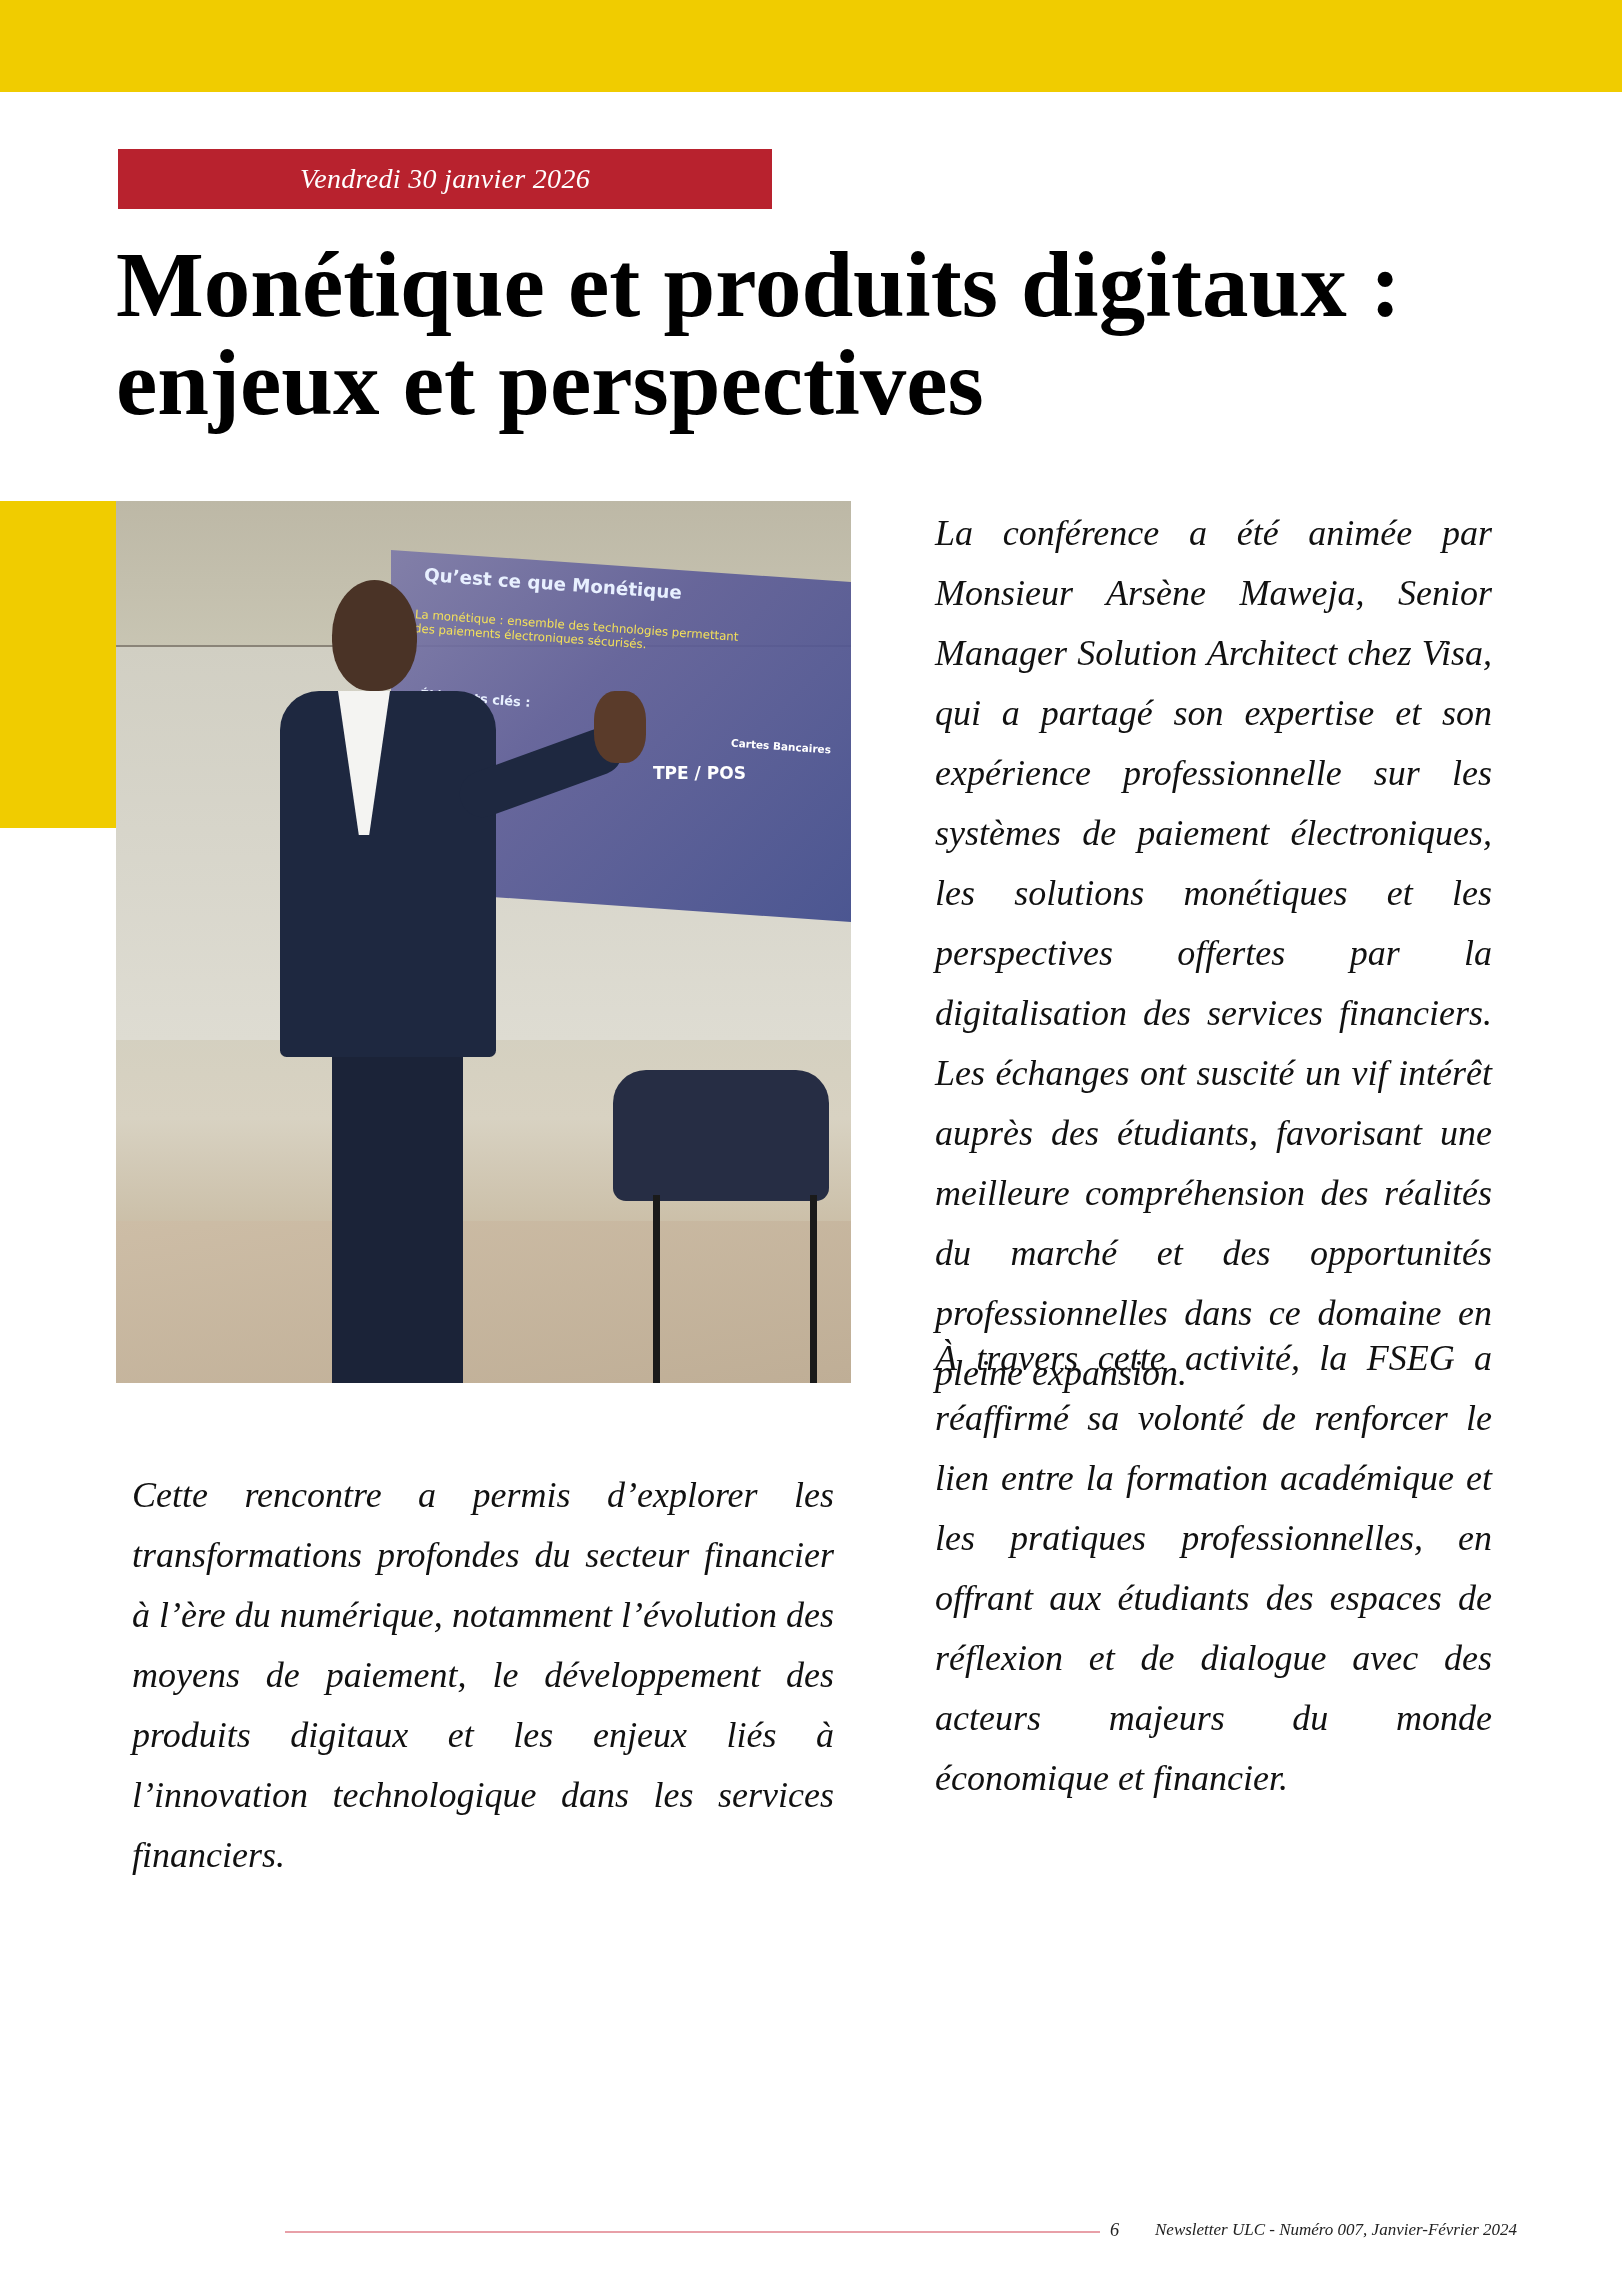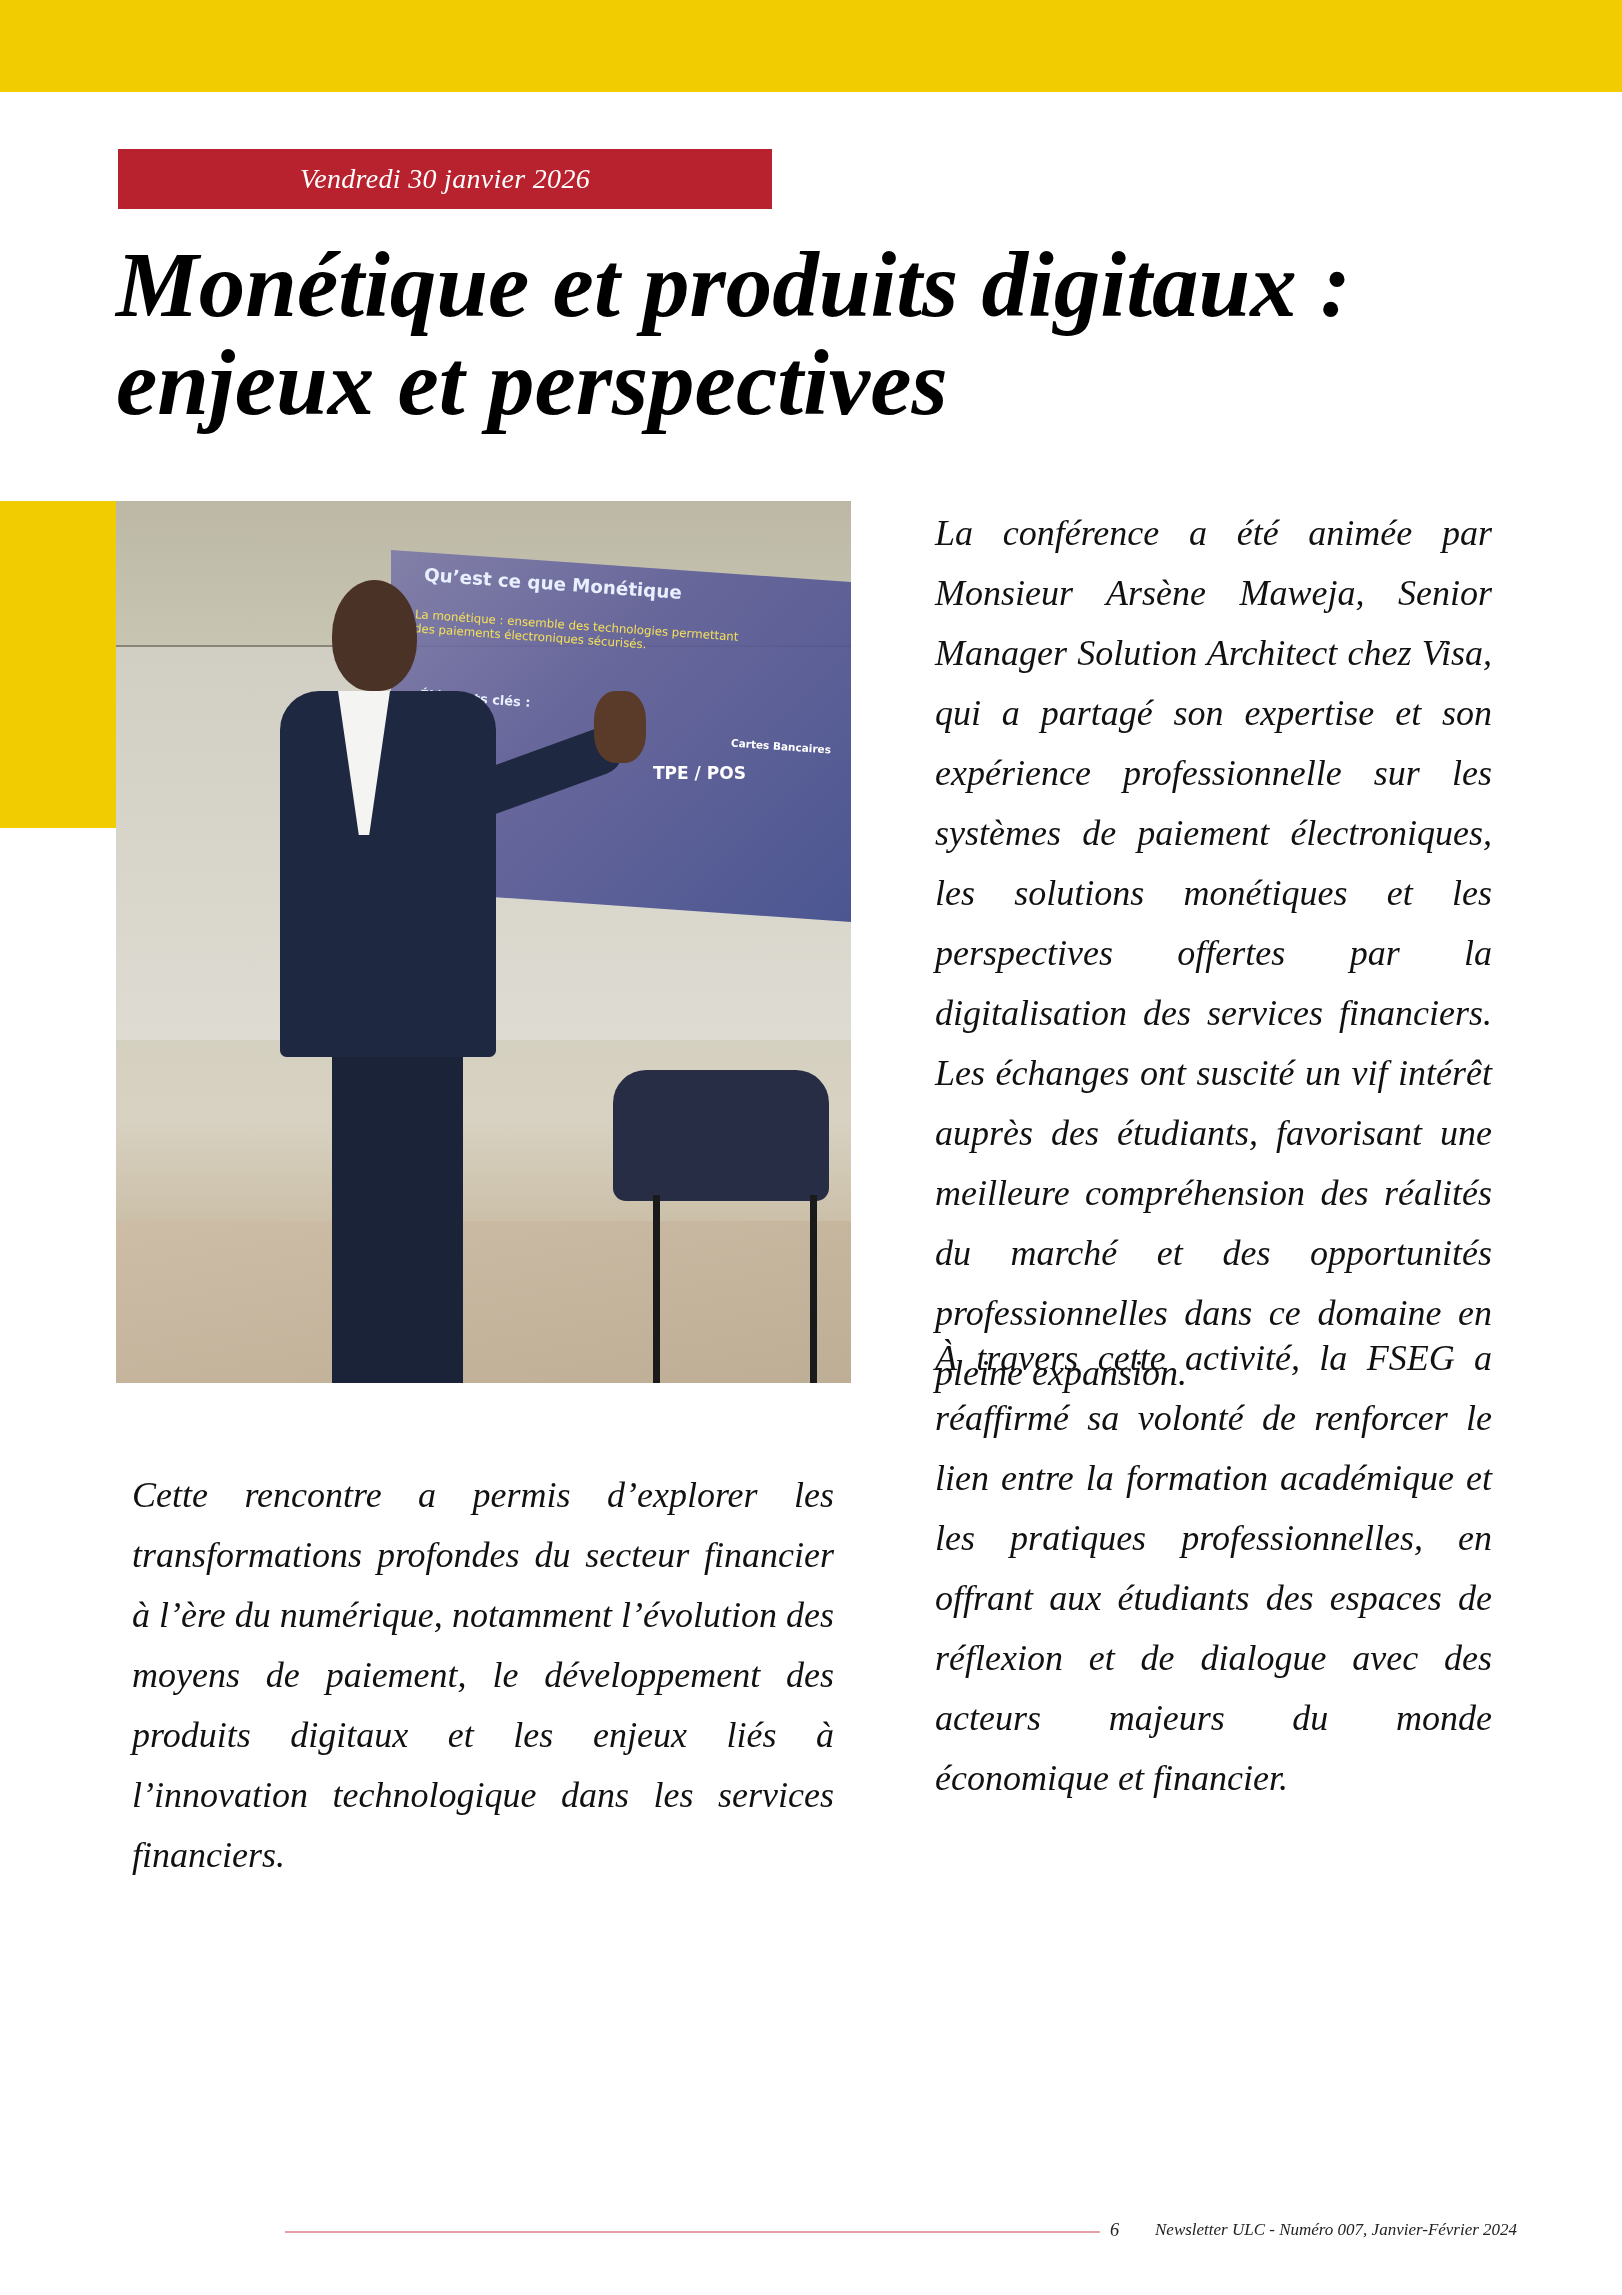--- a/index.html
+++ b/index.html
@@ -4,21 +4,21 @@
 <style>
   html, body { margin:0; padding:0; }
   body { width:1623px; height:2295px; position:relative; background:#ffffff; overflow:hidden;
          font-family:"Liberation Serif","DejaVu Serif",serif; color:#111; }
   .top-bar { position:absolute; left:0; top:0; width:1623px; height:92px; background:#F0CC00; }
   .side-accent { position:absolute; left:0; top:501px; width:116px; height:327px; background:#F0CC00; }
   .date-banner { position:absolute; left:118px; top:149px; width:654px; height:60px; background:#B8222E;
                  display:flex; align-items:center; justify-content:center; }
   .date-banner span { color:#fff; font-style:italic; font-size:28px; letter-spacing:0.3px; }
   .title { position:absolute; left:116px; top:236px; width:1407px; margin:0;
-           font-style:italic; font-weight:bold; font-size:93px; line-height:98px; color:#000; }
+           font-weight:bold; font-size:93px; line-height:98px; color:#000; }
   .photo { position:absolute; left:116px; top:501px; width:735px; height:882px; overflow:hidden;
            background:linear-gradient(180deg,#bdb8a6 0%,#c9c6b4 18%,#d2cfbf 55%,#d8d2c2 70%,#cbbfa8 82%,#c1b49d 100%); }
   .photo .whiteboard { position:absolute; left:0; top:144px; width:735px; height:393px; background:linear-gradient(180deg,#d1cfc3,#dedcd2); border-top:2.6px solid #8a8478; }
   .photo .projection { position:absolute; left:275px; top:65px; width:460px; height:340px;
            background:linear-gradient(135deg,#7d7aa8 0%,#5f5e98 40%,#3f4b8c 100%); opacity:0.92; transform:skewY(4deg); }
   .photo .slide-title { position:absolute; left:308px; top:72px; color:#e8f0ff; font-family:"DejaVu Sans",sans-serif; font-weight:bold; font-size:18.3px; transform:rotate(4deg); }
   .photo .slide-def { position:absolute; left:298px; top:118px; width:340px; color:#f3e05a; font-family:"DejaVu Sans",sans-serif; font-size:11.8px; line-height:14.4px; transform:rotate(4deg); }
   .photo .slide-keys { position:absolute; left:304px; top:190px; color:#e8f0ff; font-family:"DejaVu Sans",sans-serif; font-weight:bold; font-size:13px; transform:rotate(4deg); }
   .photo .slide-cards { position:absolute; left:615px; top:239px; color:#ffffff; font-family:"DejaVu Sans",sans-serif; font-weight:bold; font-size:10.5px; transform:rotate(4deg); }
   .photo .slide-pos { position:absolute; left:537px; top:262px; color:#ffffff; font-family:"DejaVu Sans",sans-serif; font-weight:bold; font-size:17px; }

